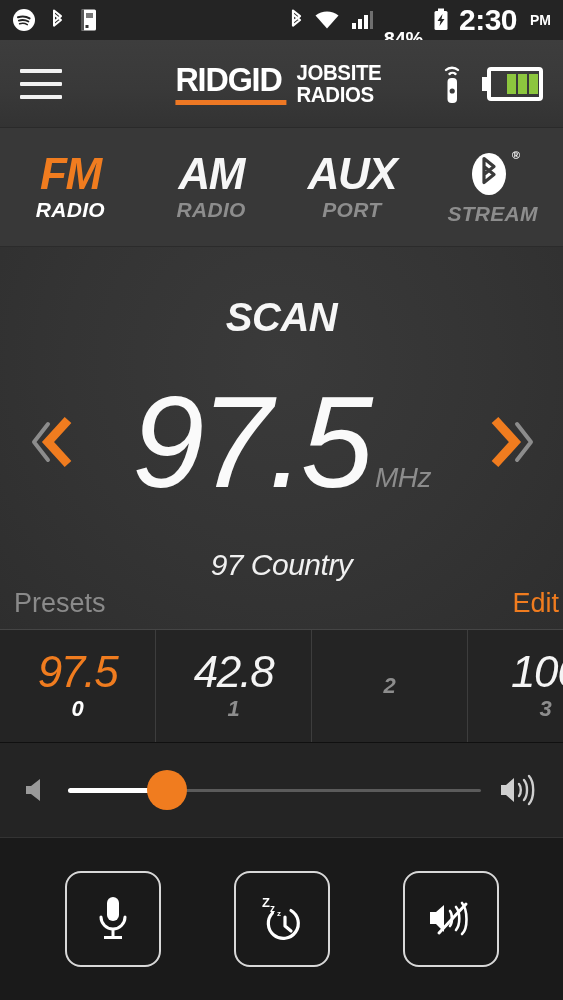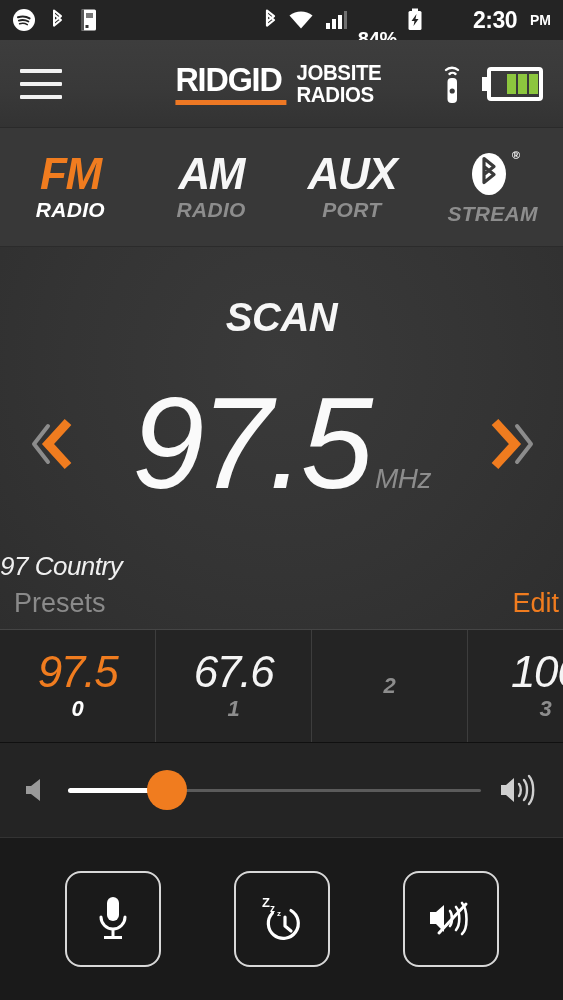--- a/index.html
+++ b/index.html
@@ -30,23 +30,22 @@
   }
   .sb-left { display: flex; align-items: center; gap: 14px; }
   .sb-spacer { flex: 1 1 auto; }
   .sb-right { display: flex; align-items: center; gap: 10px; }
   .sb-pct {
     font-size: 20px; font-weight: bold; letter-spacing: -0.3px;
     color: #fff;
     margin-top: 39px;
   }
   .sb-time {
-    font-size: 23px; font-weight: bold; letter-spacing: -0.5px;
+    font-size: 30px; font-weight: bold; letter-spacing: -0.5px;
     color: #fff;
-    margin-left: 40px;
   }
   .sb-ampm { font-size: 14px; font-weight: bold; margin-left: 3px; }
   .ico { display: inline-block; line-height: 0; }
 
   
   .appbar {
     flex: 0 0 88px; height: 88px;
     background: linear-gradient(180deg,#3d3d3d 0%,#393939 55%,#333 100%);
     display: flex; align-items: center;
     padding: 15px 20px; box-sizing: border-box;
@@ -133,22 +132,22 @@
   .freq {
     font-size: 130px; font-style: italic; font-weight: 300;
     color: #fafafa; line-height: 0.9; letter-spacing: -4px;
     font-family: "Liberation Sans", sans-serif;
   }
   .freq-unit {
     font-size: 28px; font-style: italic; color: #8c8c8c;
     letter-spacing: -0.5px;
   }
   .station {
-    text-align: left;
-    font-size: 26px; font-style: italic; font-weight: 300;
+    text-align: center;
+    font-size: 30px; font-style: italic; font-weight: 300;
     color: #f0f0f0; letter-spacing: -0.5px;
     margin-bottom: 6px;
   }
   .presets-bar {
     display: flex; align-items: flex-end; justify-content: space-between;
     padding: 0 4px 10px 14px;
     border-bottom: 1px solid #454545;
   }
   .presets-label { font-size: 27px; color: #8a8a8a; font-weight: 300; }
   .edit-label { font-size: 27px; color: #f07c1f; font-weight: 300; cursor: pointer; }
@@ -387,21 +386,21 @@
       <span class="edit-label">Edit</span>
     </div>
   </div>
 
   <div class="presets">
     <div class="preset active">
       <div class="preset-freq">97.5</div>
       <div class="preset-idx">0</div>
     </div>
     <div class="preset">
-      <div class="preset-freq">67.6</div>
+      <div class="preset-freq">42.8</div>
       <div class="preset-idx">1</div>
     </div>
     <div class="preset">
       <div class="preset-idx">2</div>
     </div>
     <div class="preset">
       <div class="preset-freq">106</div>
       <div class="preset-idx">3</div>
     </div>
   </div>

